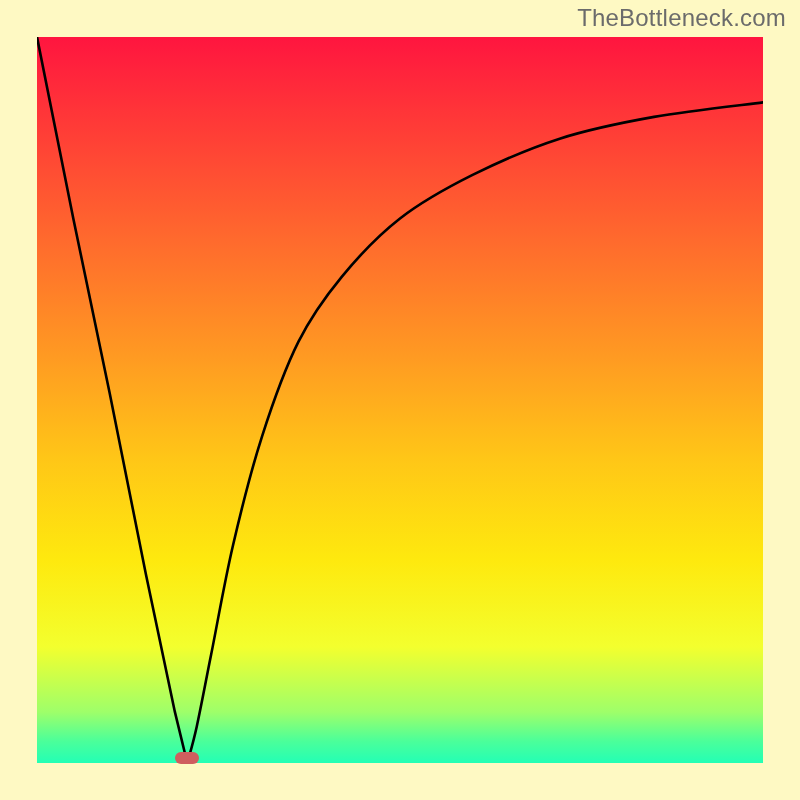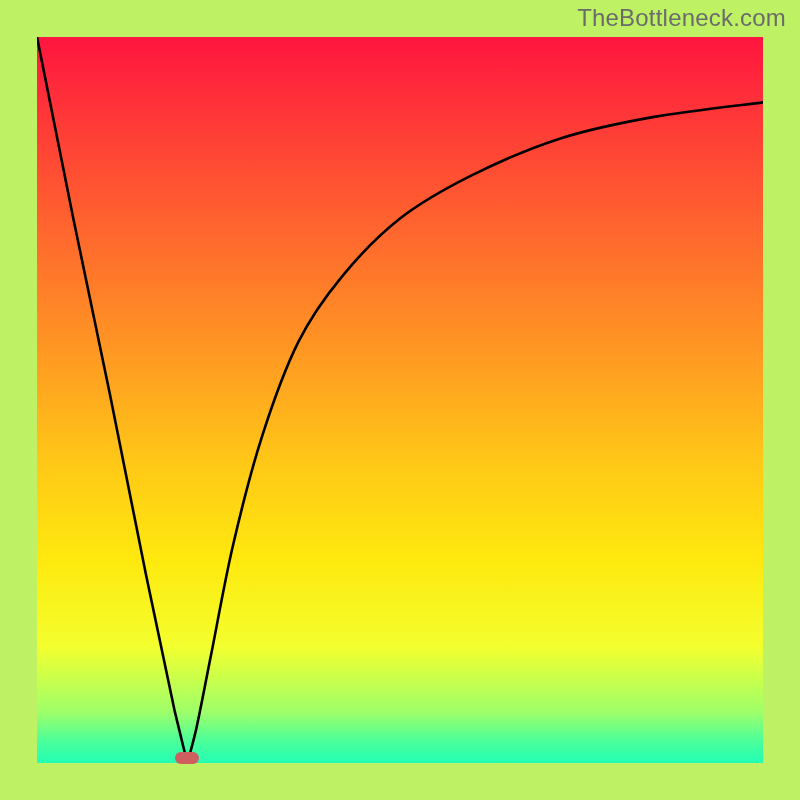--- a/index.html
+++ b/index.html
@@ -8,21 +8,21 @@
     width: 800px;
     height: 800px;
     background: #000;
     font-family: Arial, Helvetica, sans-serif;
     overflow: hidden;
   }
   .frame {
     position: relative;
     width: 800px;
     height: 800px;
-    background: #bef264;
+    background: #fef9c3;
   }
   .watermark {
     position: absolute;
     top: 4px;
     right: 14px;
     color: #6b6b6b;
     font-size: 24px;
     font-weight: 400;
     letter-spacing: 0.2px;
     z-index: 10;

